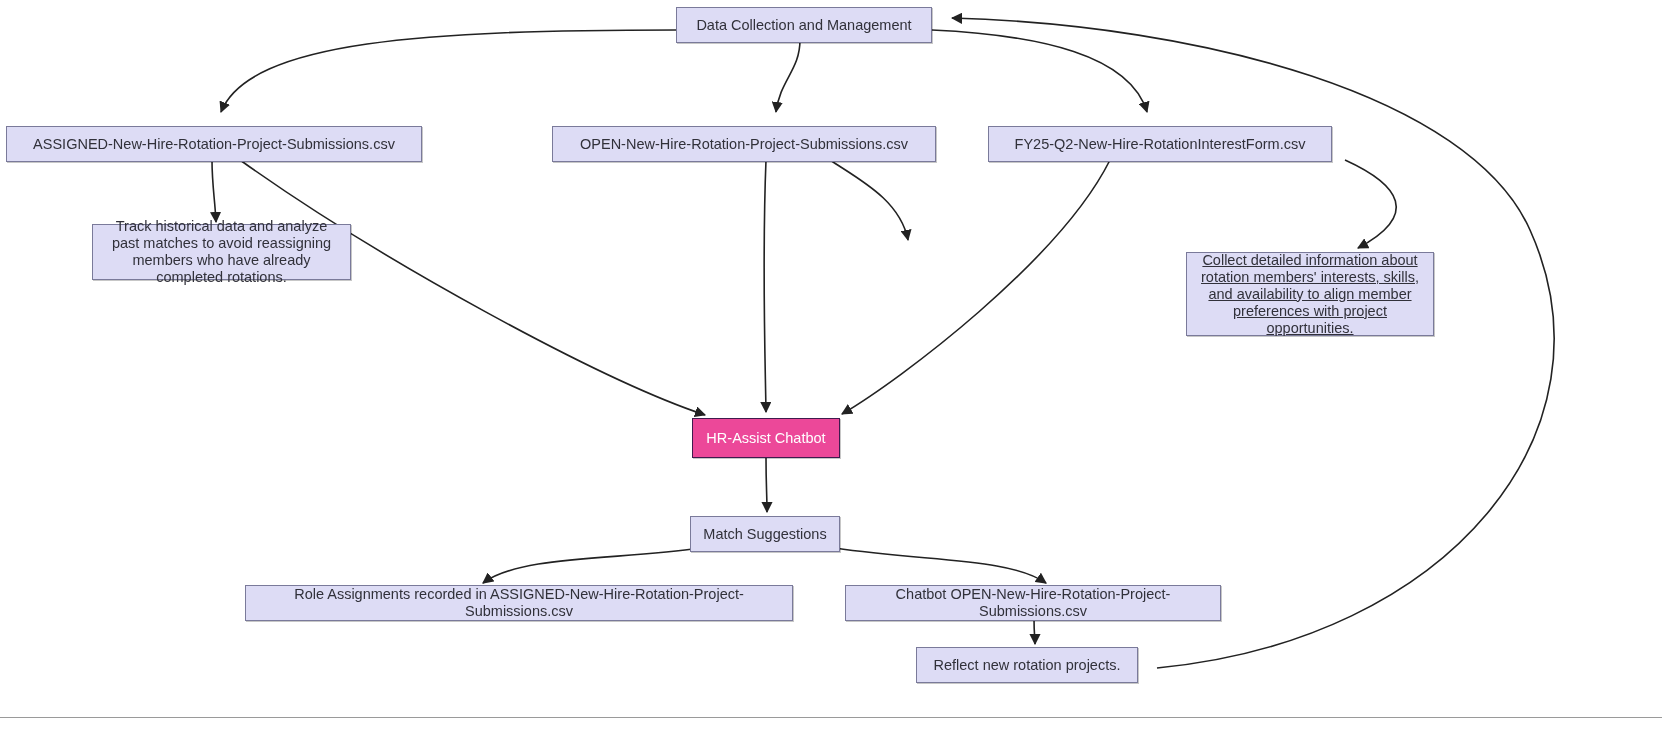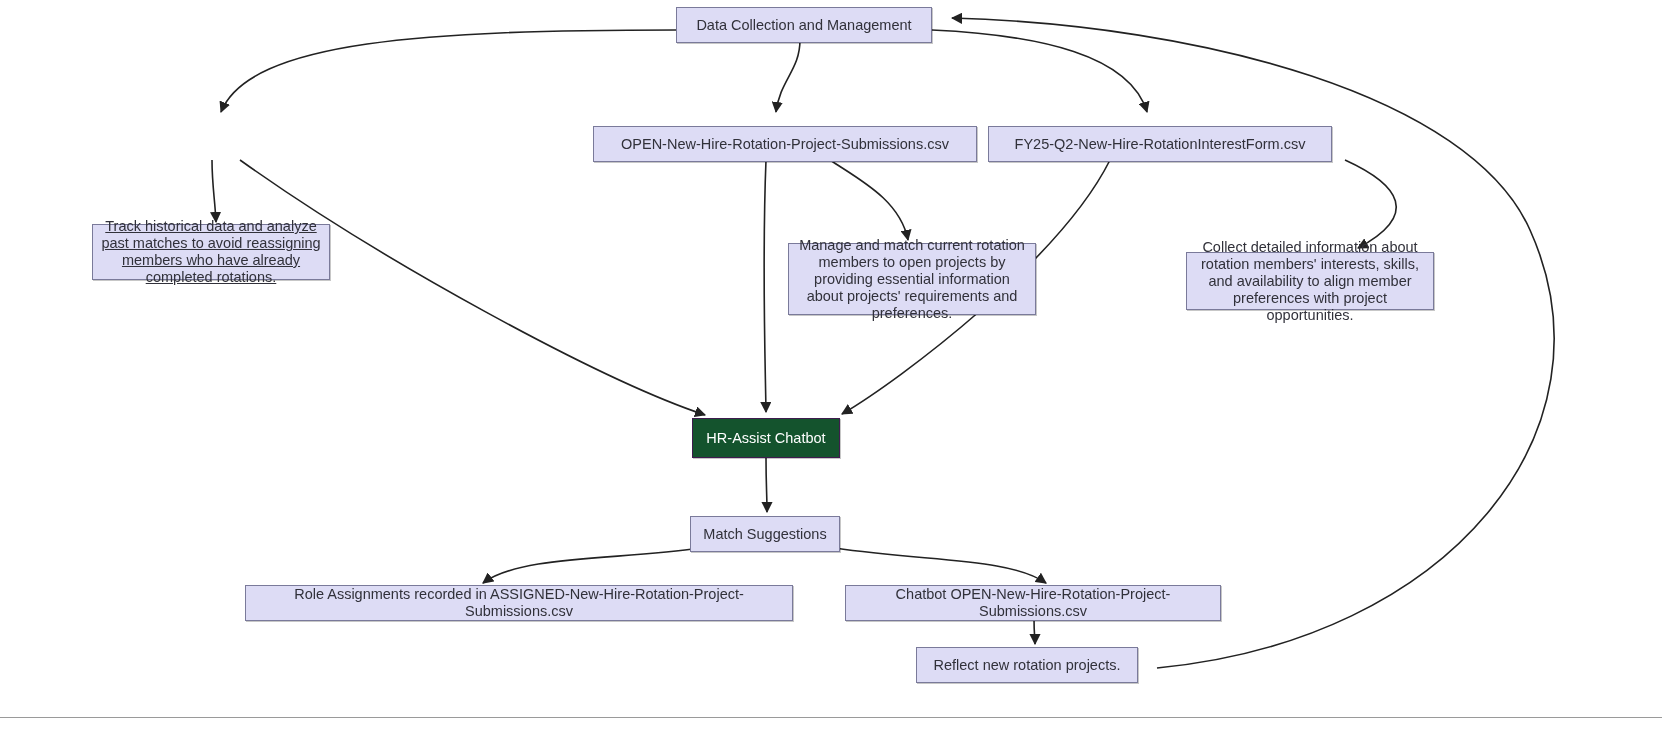--- a/index.html
+++ b/index.html
@@ -37,21 +37,21 @@
     line-height: 17px;
     display: flex;
     align-items: center;
     justify-content: center;
     text-align: center;
     padding: 17px 8px;
     z-index: 2;
     box-shadow: 1px 1px 0 rgba(0,0,0,0.22);
   }
   .node.accent {
-    background: #14532d;
+    background: #ec4899;
     border: 1px solid #3f1b4e;
     color: #ffffff;
     text-align: right;
   }
   .node .label {
     display: block;
     white-space: pre-line;
   }
   .baseline {
     position: absolute;
@@ -103,38 +103,38 @@
       <path d="M 1034 618 C 1034 635 1035 638 1035 644"></path>
 
       <path d="M 1157 668 C 1450 640 1620 430 1530 230 C 1470 95 1200 25 952 18"></path>
     </g>
   </svg>
 
   <div class="node" style="left:676px; top:7px; width:256px; height:33px;">
     <span class="label">Data Collection and Management</span>
   </div>
 
+  <div class="node" style="left:6px; top:126px; width:416px; height:33px;">
+    <span class="label">ASSIGNED-New-Hire-Rotation-Project-Submissions.csv</span>
+  </div>
 
-  <div class="node" style="left:552px; top:126px; width:384px; height:33px;margin-left:41px;">
+  <div class="node" style="left:552px; top:126px; width:384px; height:33px;">
     <span class="label">OPEN-New-Hire-Rotation-Project-Submissions.csv</span>
   </div>
 
   <div class="node" style="left:988px; top:126px; width:344px; height:33px;text-align:center;">
     <span class="label">FY25-Q2-New-Hire-RotationInterestForm.csv</span>
   </div>
 
-  <div class="node" style="left:92px; top:224px; width:238px; height:56px;text-decoration:underline;">
+  <div class="node" style="left:92px; top:224px; width:259px; height:56px;">
     <span class="label">Track historical data and analyze past matches to avoid reassigning members who have already completed rotations.</span>
   </div>
 
-  <div class="node" style="left:788px; top:243px; width:248px; height:72px;">
-    <span class="label">Manage and match current rotation members to open projects by providing essential information about projects' requirements and preferences.</span>
-  </div>
 
-  <div class="node" style="left:1186px; top:252px; width:248px; height:58px;">
+  <div class="node" style="left:1186px; top:252px; width:248px; height:84px;text-decoration:underline;">
     <span class="label">Collect detailed information about rotation members' interests, skills, and availability to align member preferences with project opportunities.</span>
   </div>
 
   <div class="node accent" style="left:692px; top:418px; width:148px; height:40px;">
     <span class="label">HR-Assist Chatbot</span>
   </div>
 
   <div class="node" style="left:690px; top:516px; width:150px; height:32px;">
     <span class="label">Match Suggestions</span>
   </div>

